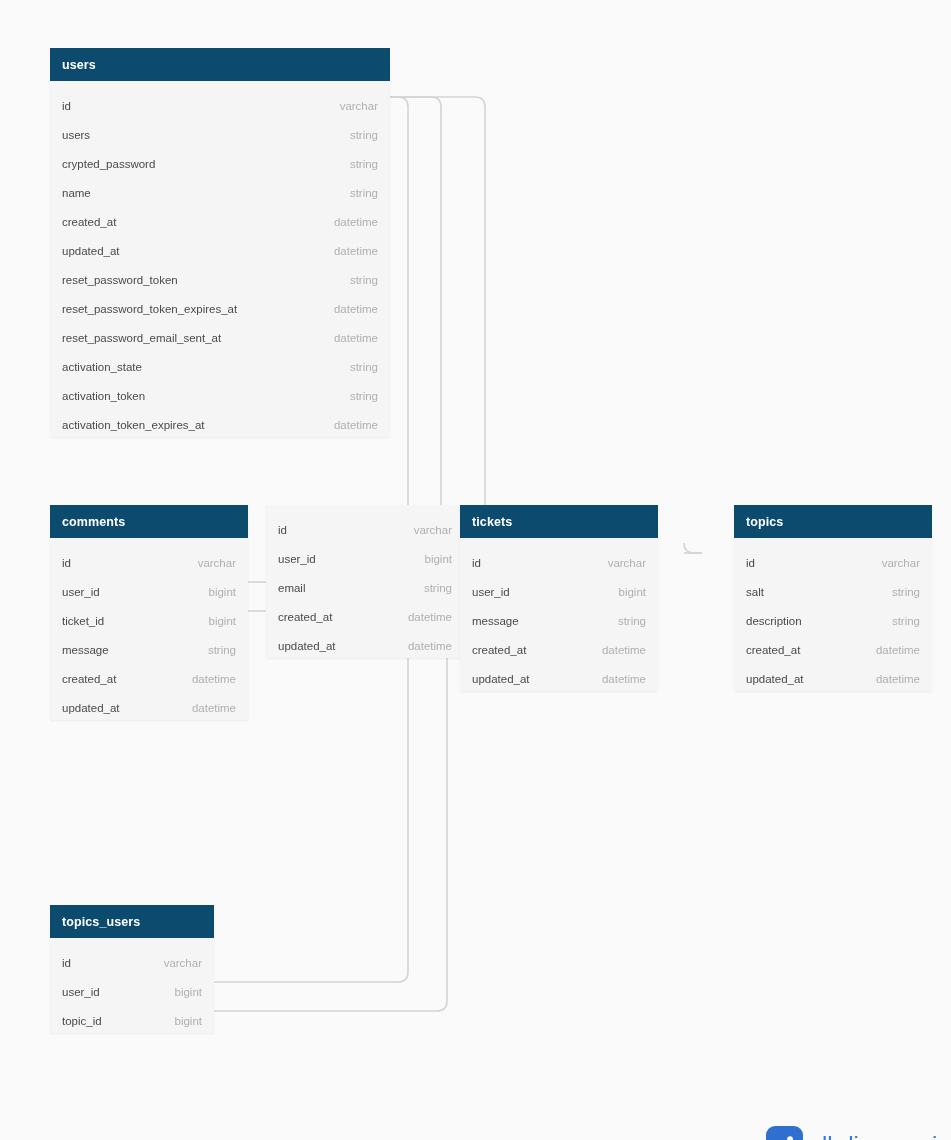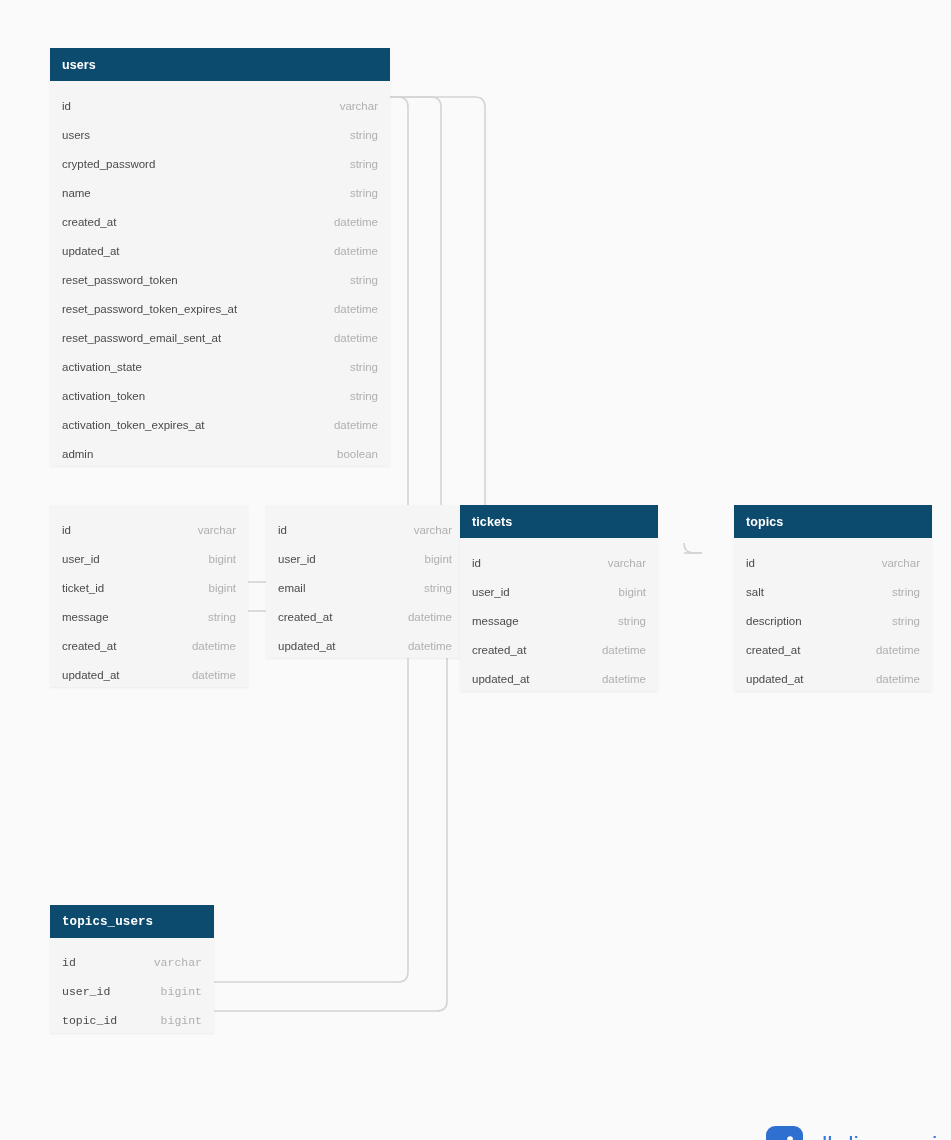--- a/index.html
+++ b/index.html
@@ -157,27 +157,24 @@
             <span class="field-type">string</span>
           </div>
           <div class="field-row">
             <span class="field-name">activation_token</span>
             <span class="field-type">string</span>
           </div>
           <div class="field-row">
             <span class="field-name">activation_token_expires_at</span>
             <span class="field-type">datetime</span>
           </div>
-          <div class="field-row">
-            <span class="field-name">admin</span>
-            <span class="field-type">boolean</span>
-          </div>
         </div>
       </div>
       <div class="table-card" style="left: 50px; top: 505px; width: 198px;">
+        <div class="table-header">comments</div>
         <div class="table-body">
           <div class="field-row">
             <span class="field-name">id</span>
             <span class="field-type">varchar</span>
           </div>
           <div class="field-row">
             <span class="field-name">user_id</span>
             <span class="field-type">bigint</span>
           </div>
           <div class="field-row">
@@ -265,21 +262,21 @@
           <div class="field-row">
             <span class="field-name">created_at</span>
             <span class="field-type">datetime</span>
           </div>
           <div class="field-row">
             <span class="field-name">updated_at</span>
             <span class="field-type">datetime</span>
           </div>
         </div>
       </div>
-      <div class="table-card" style="left: 50px; top: 905px; width: 164px; font-family: Liberation Mono, monospace;">
+      <div class="table-card" style="left: 50px; top: 905px; width: 164px;">
         <div class="table-header">topics_users</div>
         <div class="table-body">
           <div class="field-row">
             <span class="field-name">id</span>
             <span class="field-type">varchar</span>
           </div>
           <div class="field-row">
             <span class="field-name">user_id</span>
             <span class="field-type">bigint</span>
           </div>

